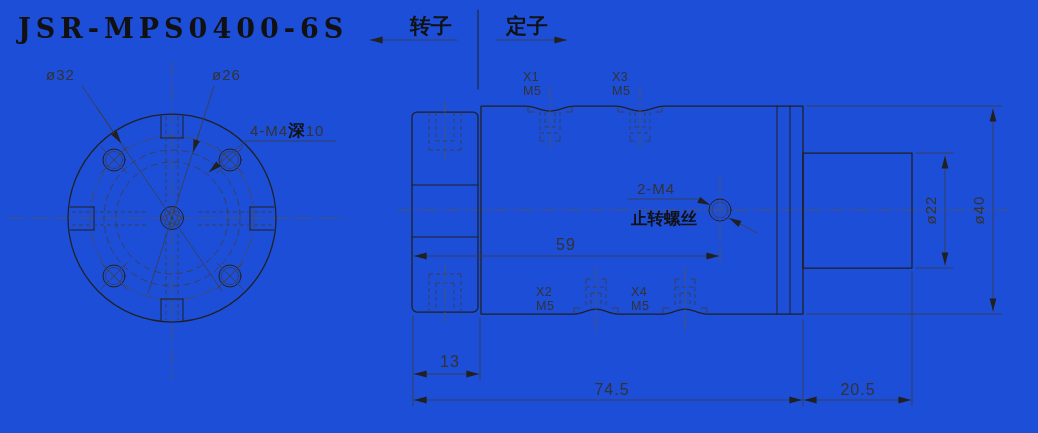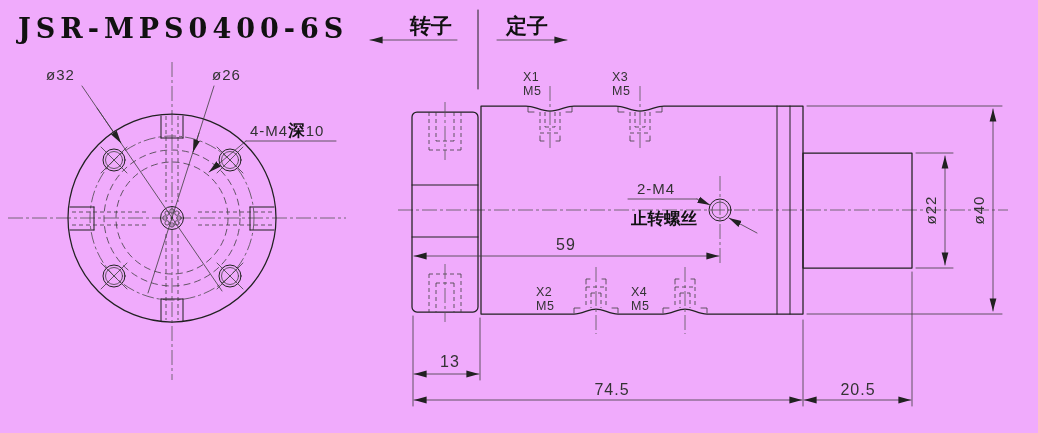--- a/index.html
+++ b/index.html
@@ -1,16 +1,16 @@
 <!DOCTYPE html>
 <html><head>
 <meta charset="utf-8">
 <style>
   html,body{margin:0;padding:0;background:#ffffff;}
-  #stage{position:relative;width:1038px;height:433px;background:#f0abfc;overflow:hidden;}
+  #stage{position:relative;width:1038px;height:433px;background:#1d4ed8;overflow:hidden;}
   svg{display:block;}
   
   .ol  {stroke:#212121;stroke-width:1.25;fill:none;stroke-linecap:round;stroke-linejoin:round;}
   .ol1 {stroke:#212121;stroke-width:1;fill:none;stroke-linecap:round;}
   .thin{stroke:#3d3d3d;stroke-width:.8;fill:none;stroke-linecap:round;}
   .dash{stroke:#3d3d3d;stroke-width:.8;fill:none;stroke-dasharray:7 4;}
   .dashS{stroke:#3d3d3d;stroke-width:.8;fill:none;stroke-dasharray:4 3;}
   .cl  {stroke:#555;stroke-width:.8;fill:none;stroke-dasharray:15 3 3 3;}
   .clc {stroke:#4a4a4a;stroke-width:.8;fill:none;stroke-dasharray:12 3 3 3;}
   

